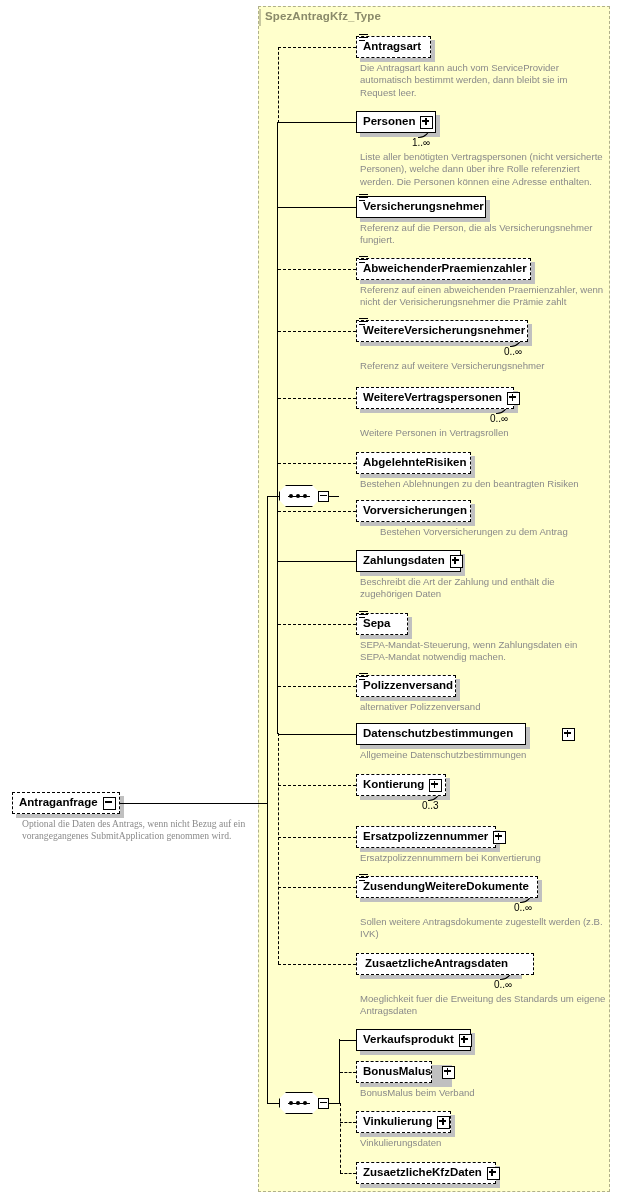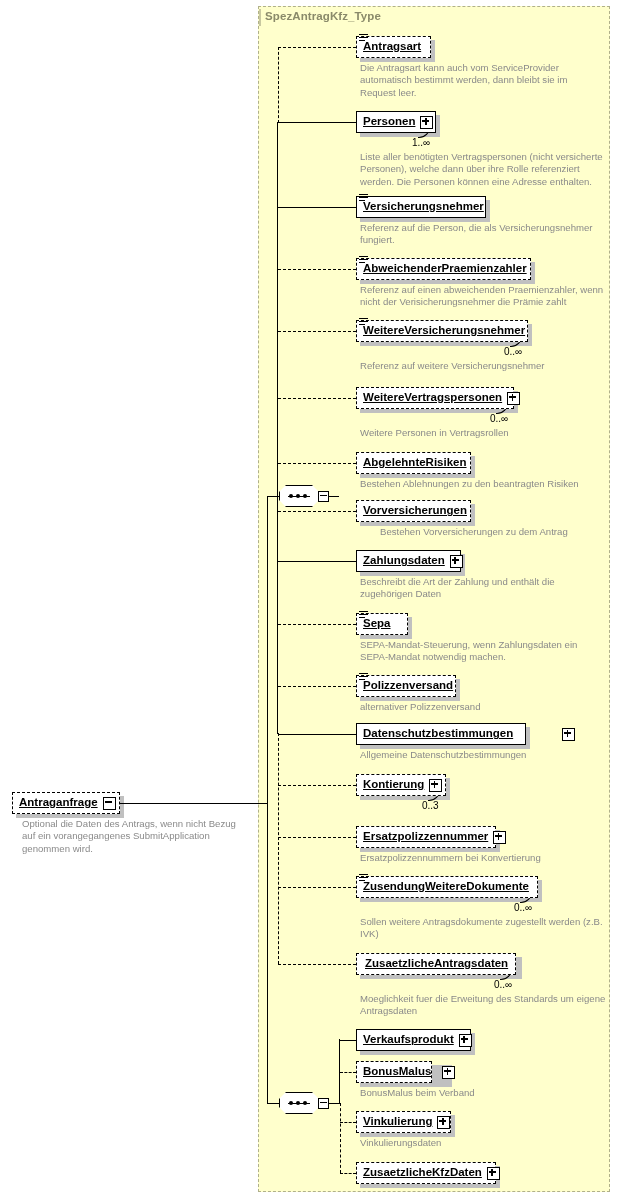--- a/index.html
+++ b/index.html
@@ -38,21 +38,20 @@
 
   
   .node{
     position:absolute;
     height:22px;
     box-sizing:border-box;
     background:#ffffff;
     display:flex;align-items:center;
     padding:0 6px;
     white-space:nowrap;
-    text-decoration:underline;
   }
   .node .label{
     font-size:11.5px;font-weight:bold;color:#000;
     line-height:1;
   }
   .node.solid{border:1.6px solid #000;}
   .node.dashed{border:1.5px dashed #000;}
   .node-shadow{
     position:absolute;background:#c0c0c0;
   }
@@ -128,21 +127,21 @@
     position:absolute;left:39px;top:5.5px;width:11px;height:11px;
     border:1.4px solid #000;background:#fff;box-sizing:border-box;
   }
   .seq .minus::before{
     content:"";position:absolute;left:1px;top:3.2px;width:7px;height:1.5px;background:#000;
   }
 
   
   .root-doc{
     position:absolute;left:22px;top:818px;width:225px;
-    font-size:9.6px;color:#8a8a8a;line-height:12.3px;white-space:pre-line;
+    font-size:9.6px;color:#8a8a8a;line-height:12.3px;white-space:pre-line;font-family:Liberation Serif, serif;
   }
 </style>
 </head>
 <body>
 
 <div id="canvas">
 
   <div class="type-box"></div>
   <div class="type-title-bar"></div>
   <div class="type-title">SpezAntragKfz_Type</div>
@@ -342,21 +341,21 @@
           <i></i>
         </span>
         <span class="label">ZusendungWeitereDokumente</span>
       </div>
       <div class="occ-arrow" style="left: 520px; top: 898px;"></div>
       <div class="occ-text" style="left: 514px; top: 902px;">0..∞</div>
       <div class="doc" style="left: 360px; top: 916px; width: 248px;">Sollen weitere Antragsdokumente zugestellt werden (z.B.
 IVK)</div>
       <div class="hdash" style="left: 277.5px; top: 964px; width: 78.5px;"></div>
       <div class="node-shadow" style="left: 360px; top: 957px; width: 162px; height: 22px;"></div>
-      <div class="node dashed" style="left: 356px; top: 953px; width: 160px; padding-left: 8px;">
+      <div class="node dashed" style="left: 356px; top: 953px; width: 178px; padding-left: 8px;">
         <span class="label">ZusaetzlicheAntragsdaten</span>
       </div>
       <div class="occ-arrow" style="left: 500px; top: 975px;"></div>
       <div class="occ-text" style="left: 494px; top: 979px;">0..∞</div>
       <div class="doc" style="left: 360px; top: 993px; width: 248px;">Moeglichkeit fuer die Erweitung des Standards um eigene
 Antragsdaten</div>
       <div class="ln hline" style="left: 339.5px; top: 1040px; width: 16.5px; height: 1.4px;"></div>
       <div class="node-shadow" style="left: 360px; top: 1033px; width: 115px; height: 22px;"></div>
       <div class="node solid" style="left: 356px; top: 1029px; width: 115px;">
         <span class="label">Verkaufsprodukt</span>

